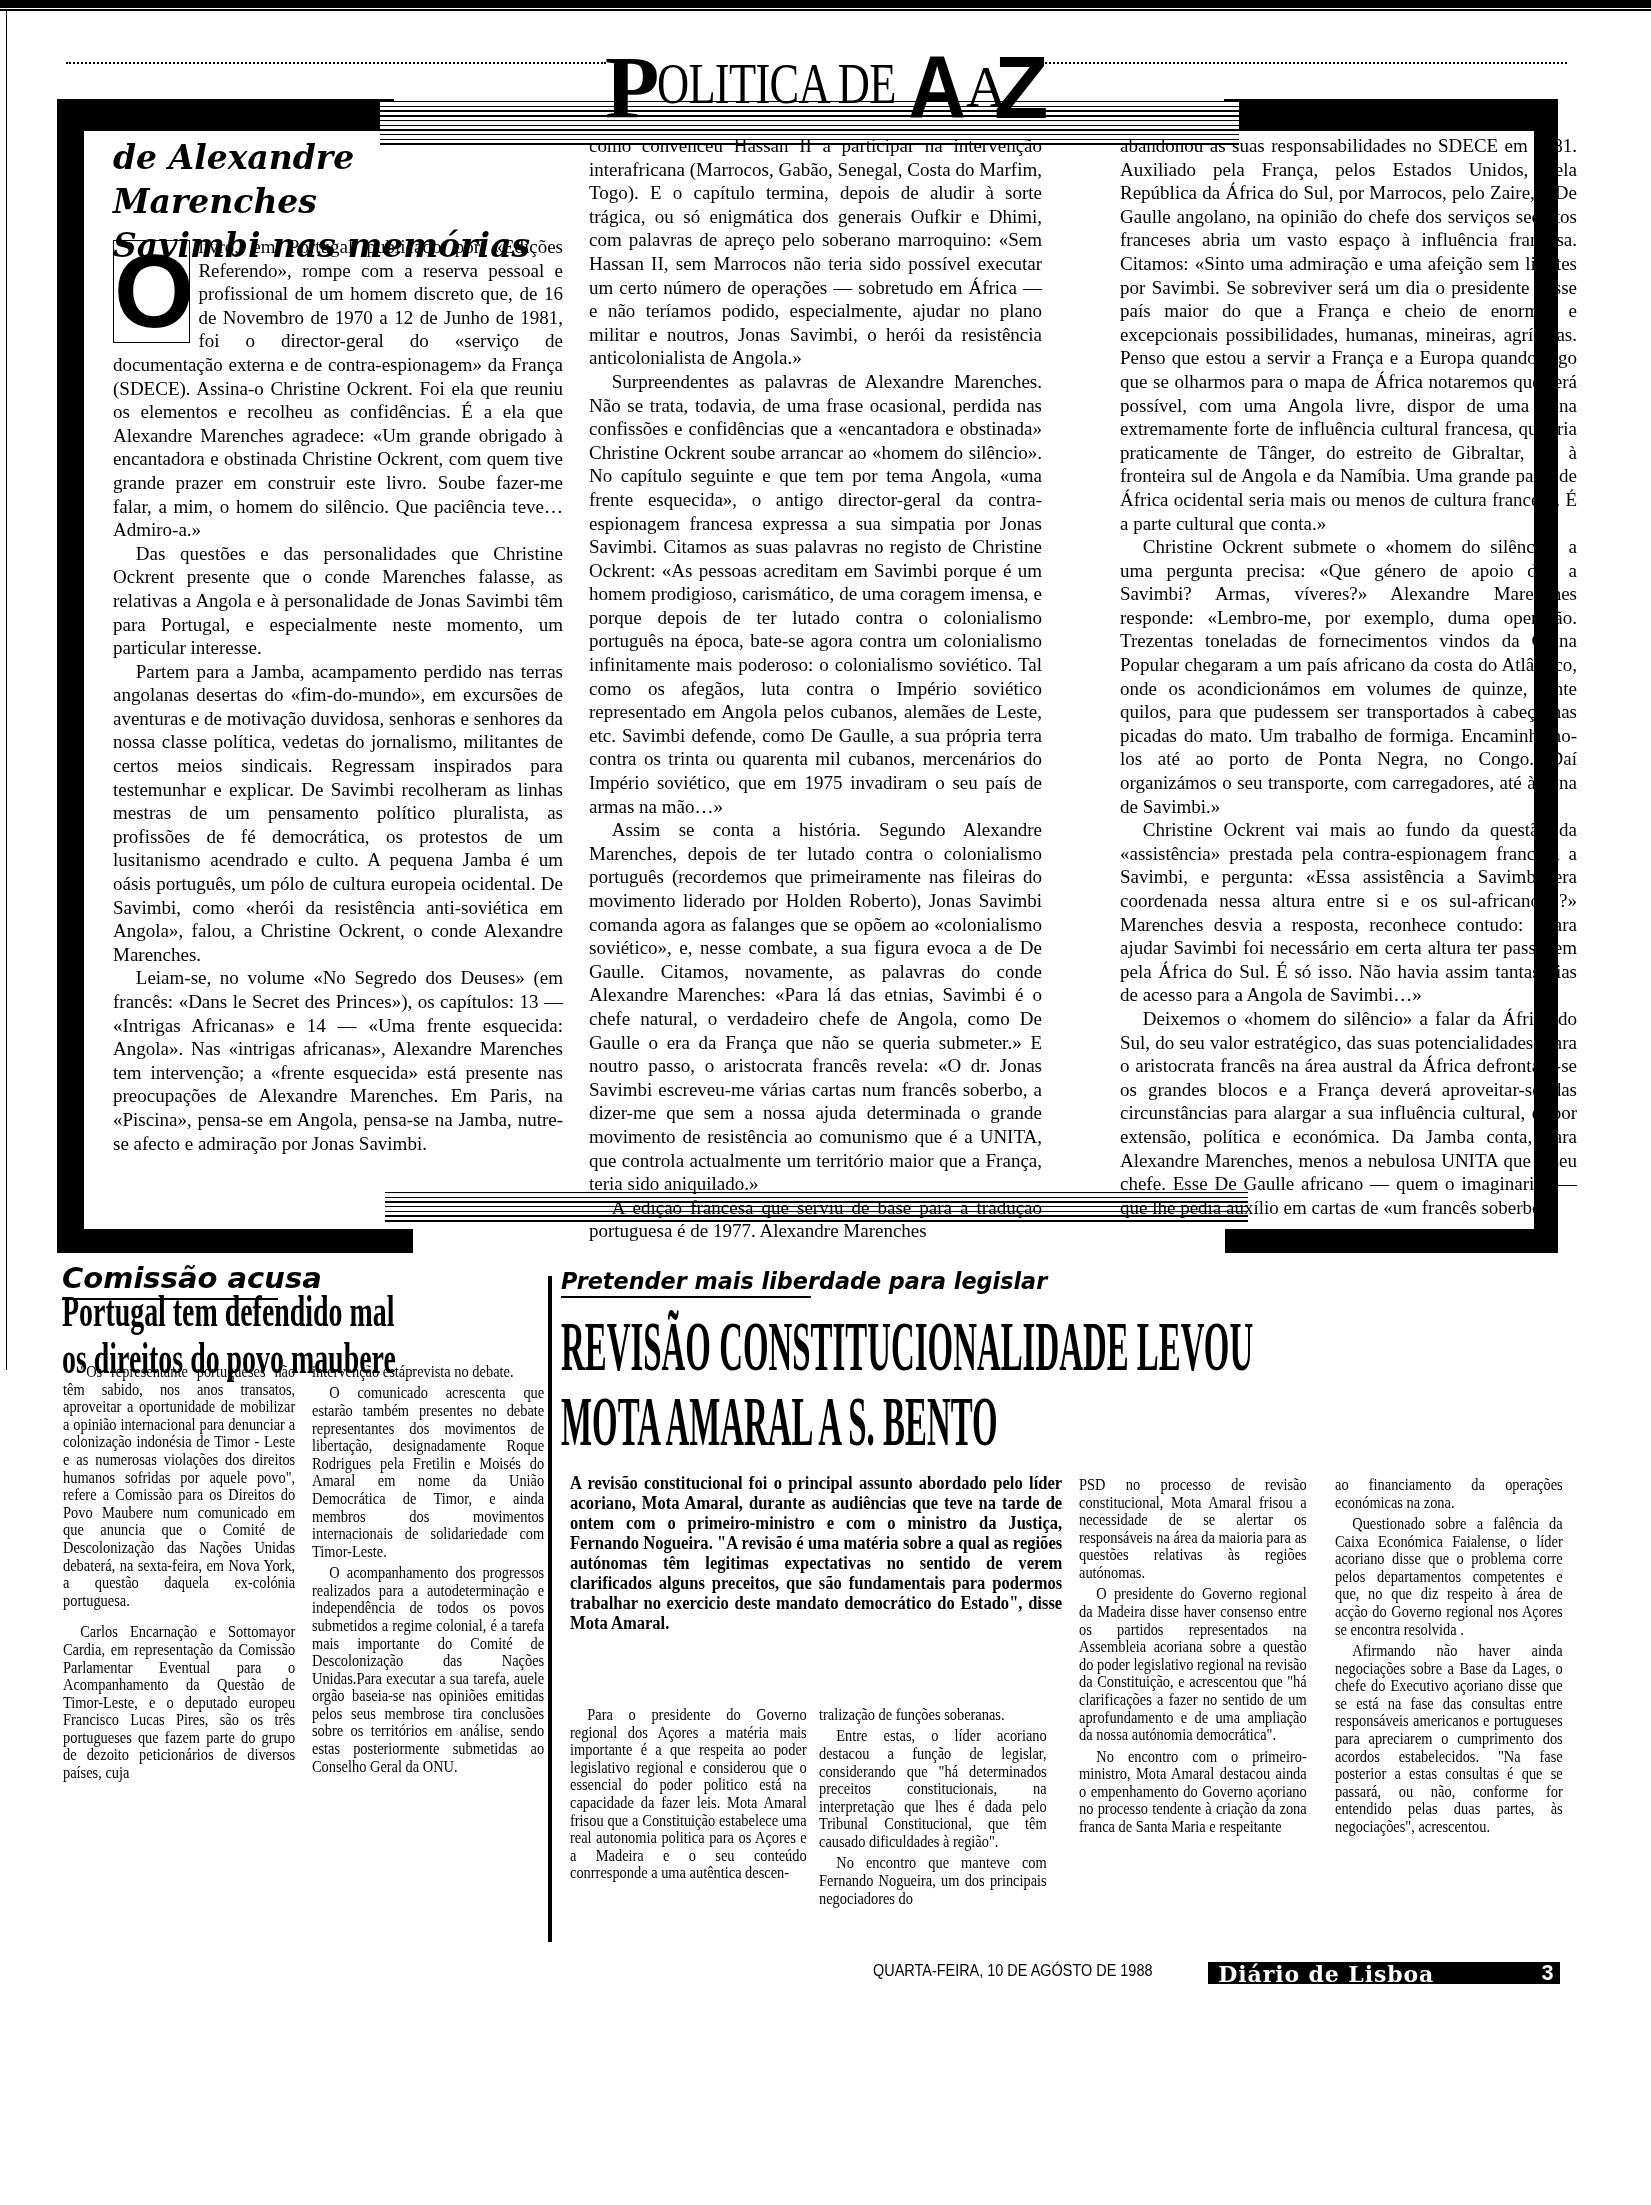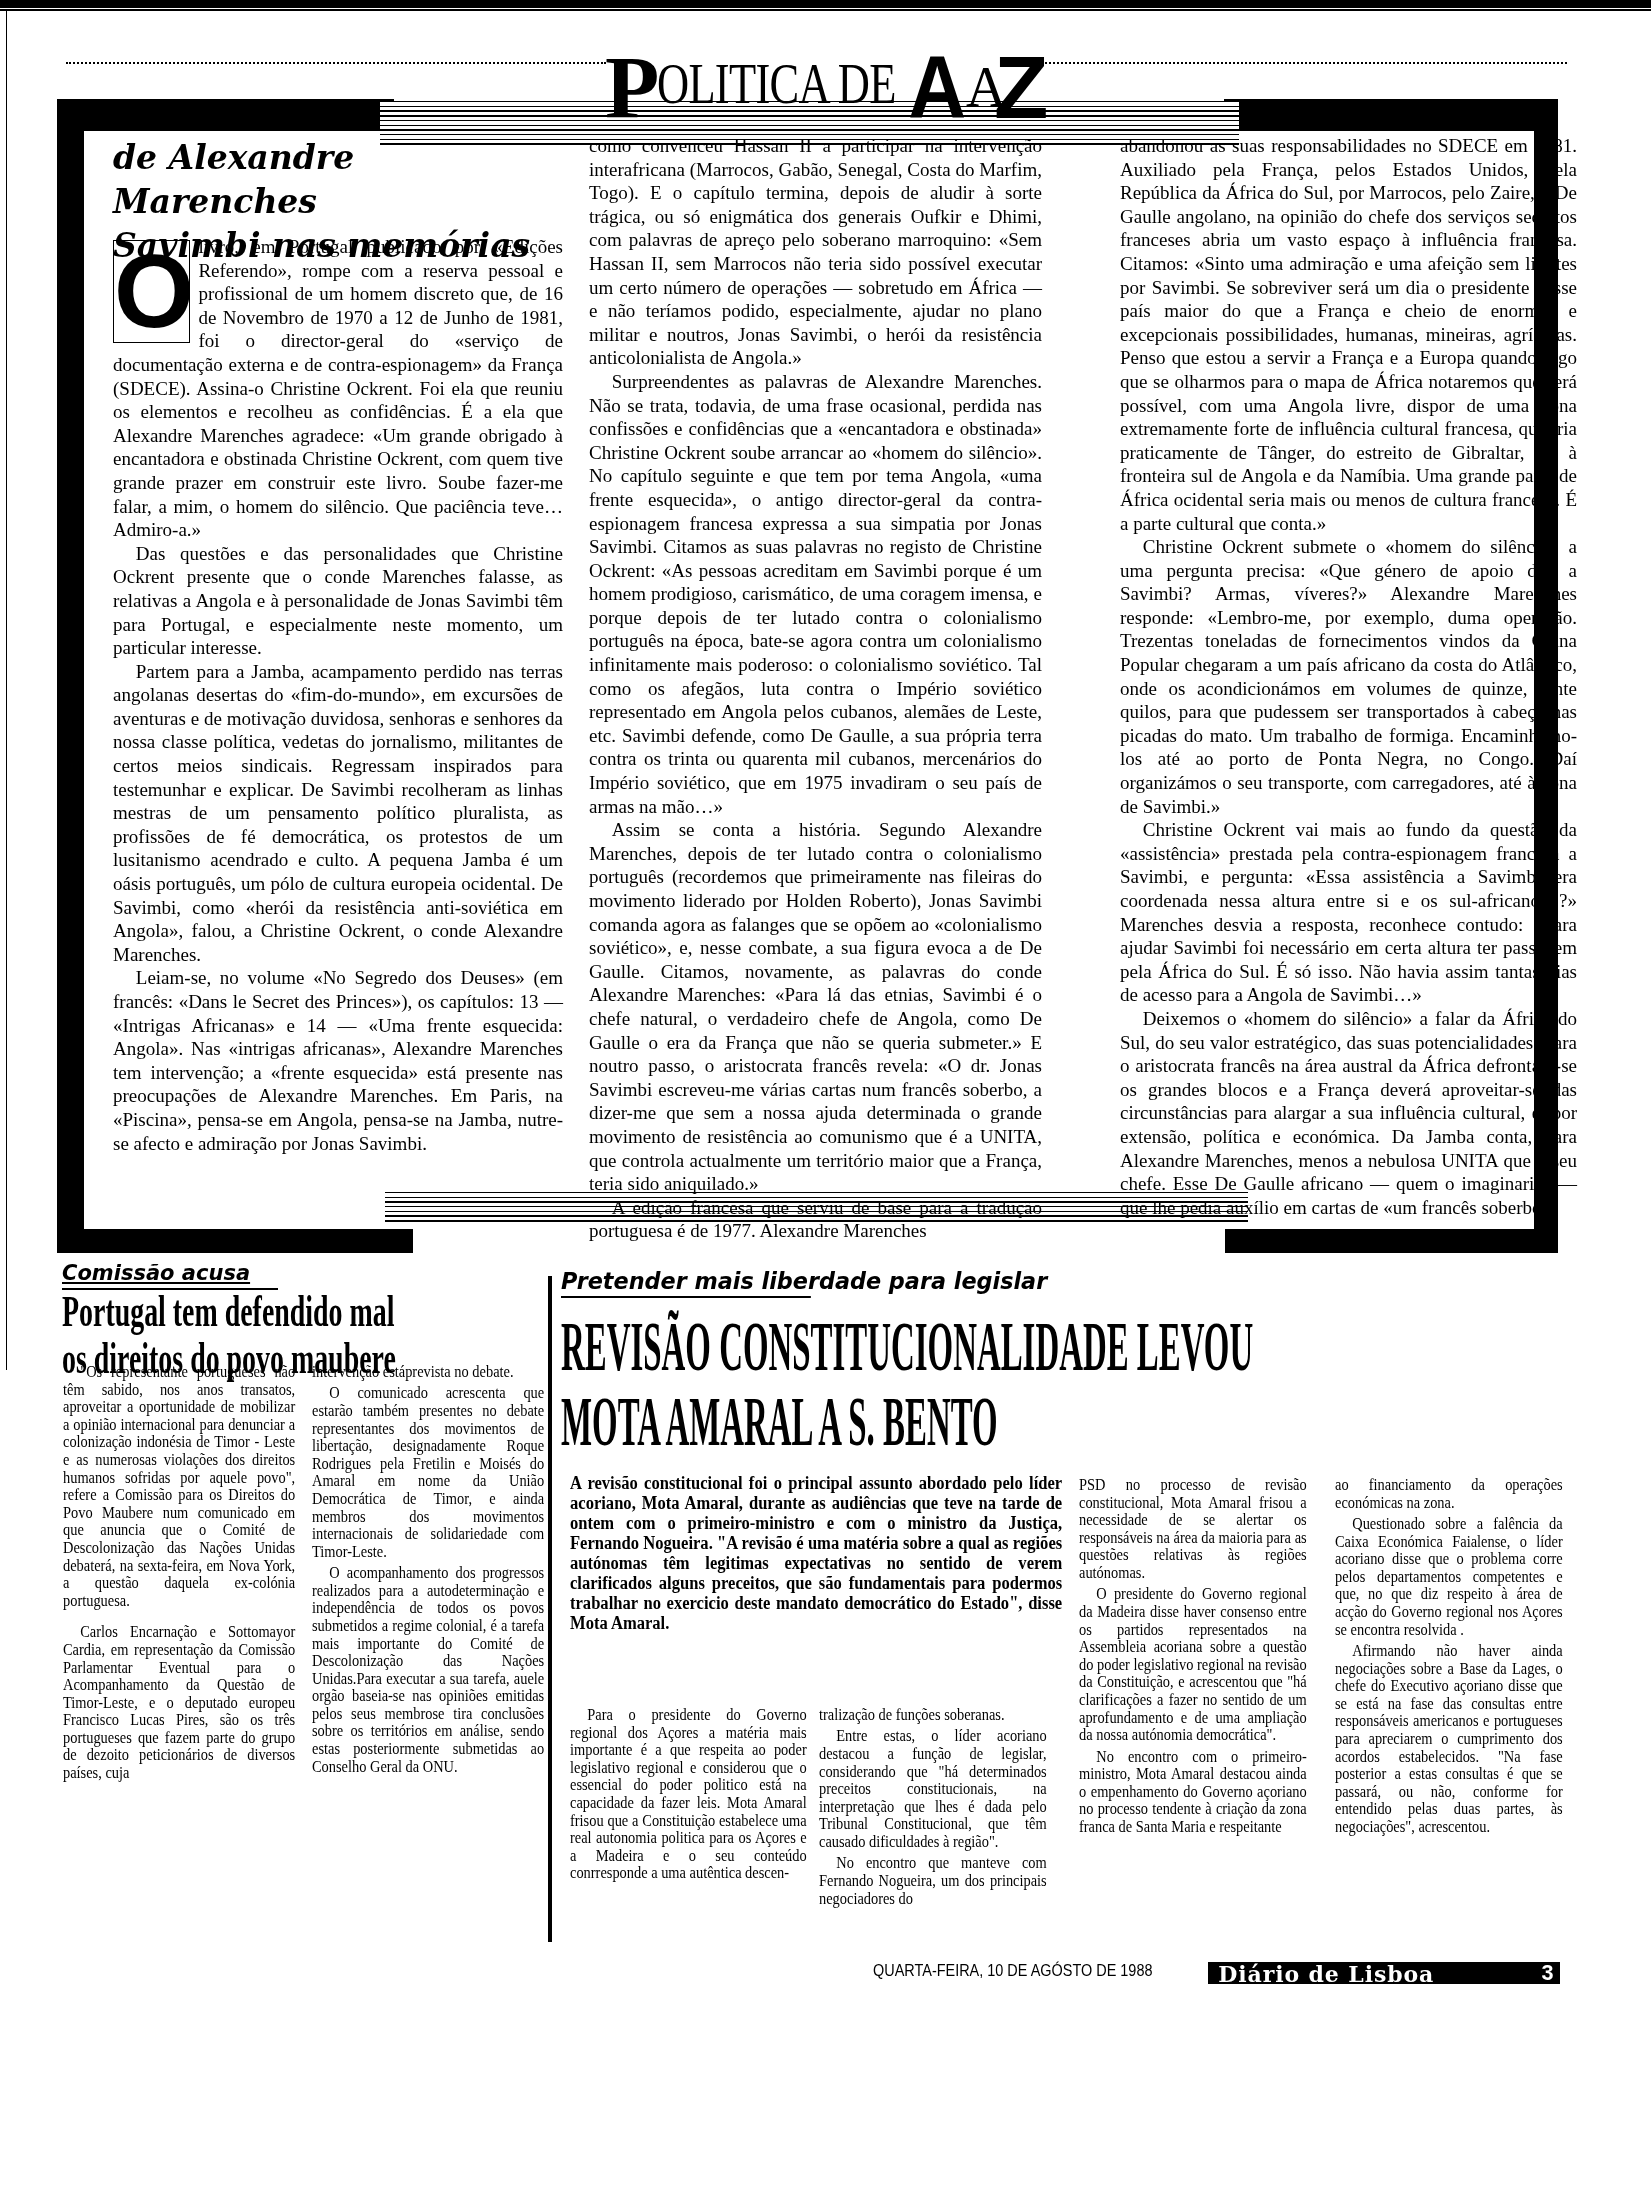--- a/index.html
+++ b/index.html
@@ -82,21 +82,21 @@
   <p>A edição francesa que serviu de base para a tradução portuguesa é de 1977. Alexandre Marenches</p>
 </div>
 
 <div class="col" style="left:1120px; top:134px; width:457px;">
   <p class="noindent">abandonou as suas responsabilidades no SDECE em 1981. Auxiliado pela França, pelos Estados Unidos, pela República da África do Sul, por Marrocos, pelo Zaire, o De Gaulle angolano, na opinião do chefe dos serviços secretos franceses abria um vasto espaço à influência francesa. Citamos: «Sinto uma admiração e uma afeição sem limites por Savimbi. Se sobreviver será um dia o presidente desse país maior do que a França e cheio de enormes e excepcionais possibilidades, humanas, mineiras, agrícolas. Penso que estou a servir a França e a Europa quando digo que se olharmos para o mapa de África notaremos que será possível, com uma Angola livre, dispor de uma zona extremamente forte de influência cultural francesa, que iria praticamente de Tânger, do estreito de Gibraltar, até à fronteira sul de Angola e da Namíbia. Uma grande parte de África ocidental seria mais ou menos de cultura francesa. É a parte cultural que conta.»</p>
   <p>Christine Ockrent submete o «homem do silêncio» a uma pergunta precisa: «Que género de apoio deu a Savimbi? Armas, víveres?» Alexandre Marenches responde: «Lembro-me, por exemplo, duma operação. Trezentas toneladas de fornecimentos vindos da China Popular chegaram a um país africano da costa do Atlântico, onde os acondicionámos em volumes de quinze, vinte quilos, para que pudessem ser transportados à cabeça nas picadas do mato. Um trabalho de formiga. Encaminhámo-los até ao porto de Ponta Negra, no Congo. Daí organizámos o seu transporte, com carregadores, até à zona de Savimbi.»</p>
   <p>Christine Ockrent vai mais ao fundo da questão da «assistência» prestada pela contra-espionagem francesa a Savimbi, e pergunta: «Essa assistência a Savimbi era coordenada nessa altura entre si e os sul-africanos ?» Marenches desvia a resposta, reconhece contudo: «Para ajudar Savimbi foi necessário em certa altura ter passagem pela África do Sul. É só isso. Não havia assim tantas vias de acesso para a Angola de Savimbi…»</p>
   <p>Deixemos o «homem do silêncio» a falar da África do Sul, do seu valor estratégico, das suas potencialidades. Para o aristocrata francês na área austral da África defrontam-se os grandes blocos e a França deverá aproveitar-se das circunstâncias para alargar a sua influência cultural, e, por extensão, política e económica. Da Jamba conta, para Alexandre Marenches, menos a nebulosa UNITA que o seu chefe. Esse De Gaulle africano — quem o imaginaria? — que lhe pedia auxílio em cartas de «um francês soberbo».</p>
 </div>
 
-<div class="kicker" style="left:62px; top:1261px; font-size:21px; padding-bottom:3px; width:216px;text-decoration:underline;">Comissão acusa</div>
+<div class="kicker" style="left:62px; top:1261px; font-size:29px; padding-bottom:3px; width:216px;">Comissão acusa</div>
 <div class="hl2" style="left:62px; top:1288px; font-size:45px; line-height:47px; transform:scaleX(0.62);">
   <div>Portugal tem defendido mal</div>
   <div>os direitos do povo maubere</div>
 </div>
 <div class="col2" style="left:63px; top:1363px; width:258px;">
   <p>"Os representante portugueses não têm sabido, nos anos transatos, aproveitar a oportunidade de mobilizar a opinião internacional para denunciar a colonização indonésia de Timor - Leste e as numerosas violações dos direitos humanos sofridas por aquele povo", refere a Comissão para os Direitos do Povo Maubere num comunicado em que anuncia que o Comité de Descolonização das Nações Unidas debaterá, na sexta-feira, em Nova York, a questão daquela ex-colónia portuguesa.</p>
   <p style="margin-top:14px;">Carlos Encarnação e Sottomayor Cardia, em representação da Comissão Parlamentar Eventual para o Acompanhamento da Questão de Timor-Leste, e o deputado europeu Francisco Lucas Pires, são os três portugueses que fazem parte do grupo de dezoito peticionários de diversos países, cuja</p>
 </div>
 <div class="col2" style="left:312px; top:1363px; width:258px;">
   <p class="noindent" style="text-indent:0;">intervenção estáprevista no debate.</p>

